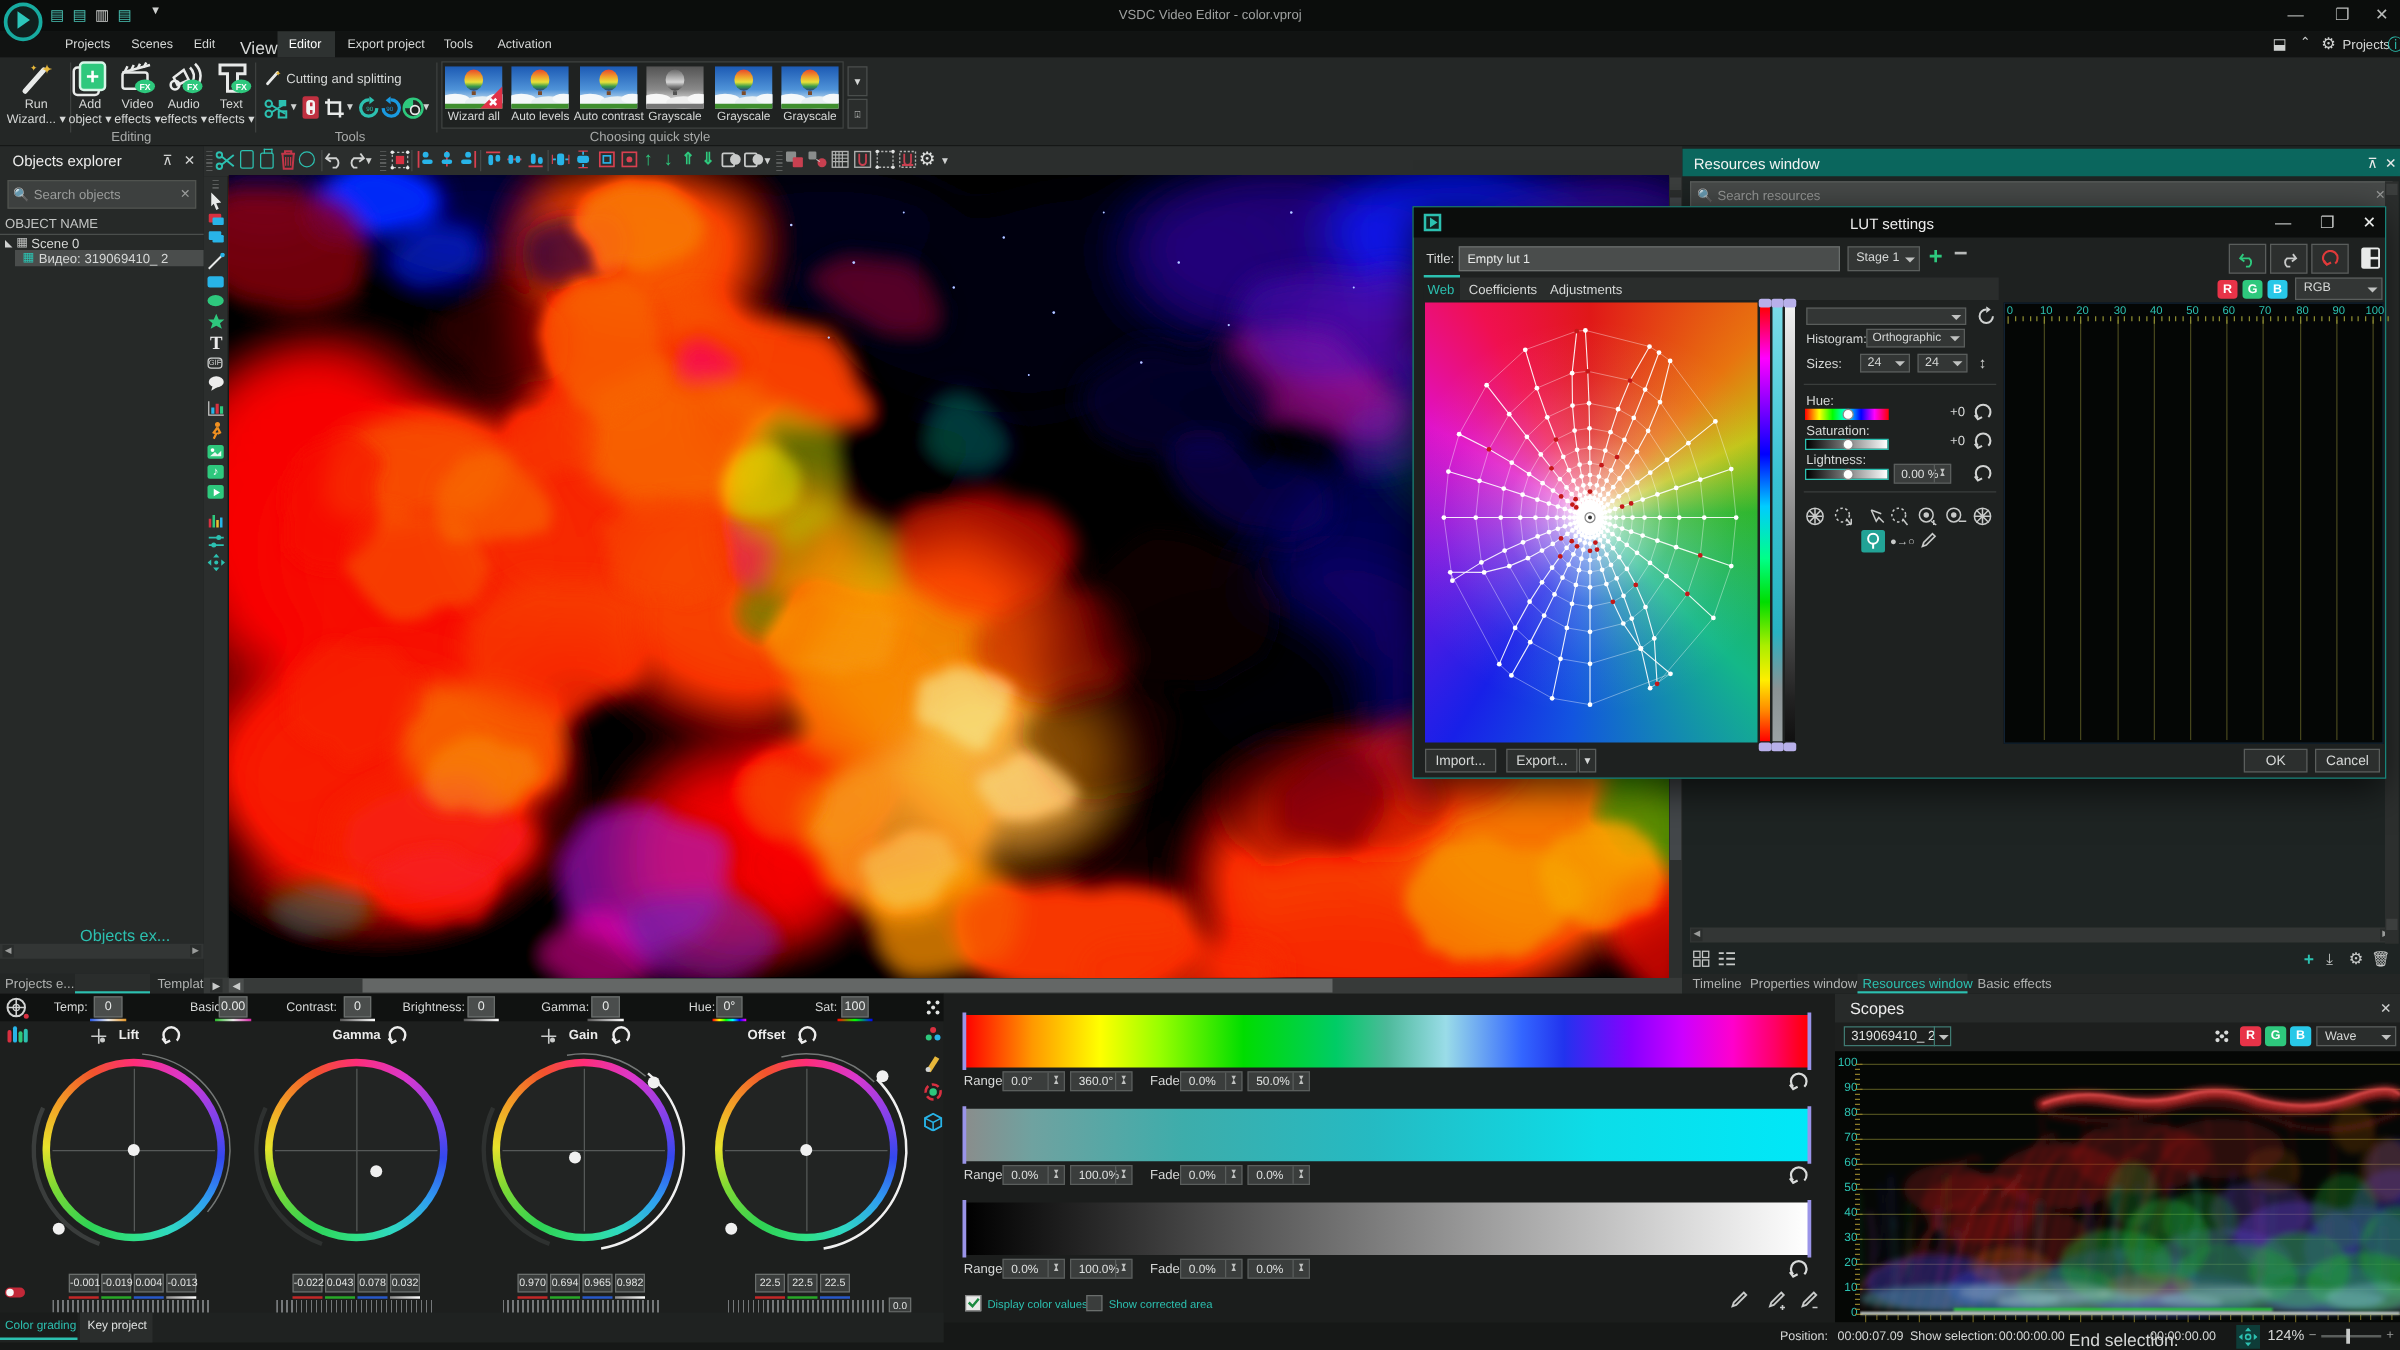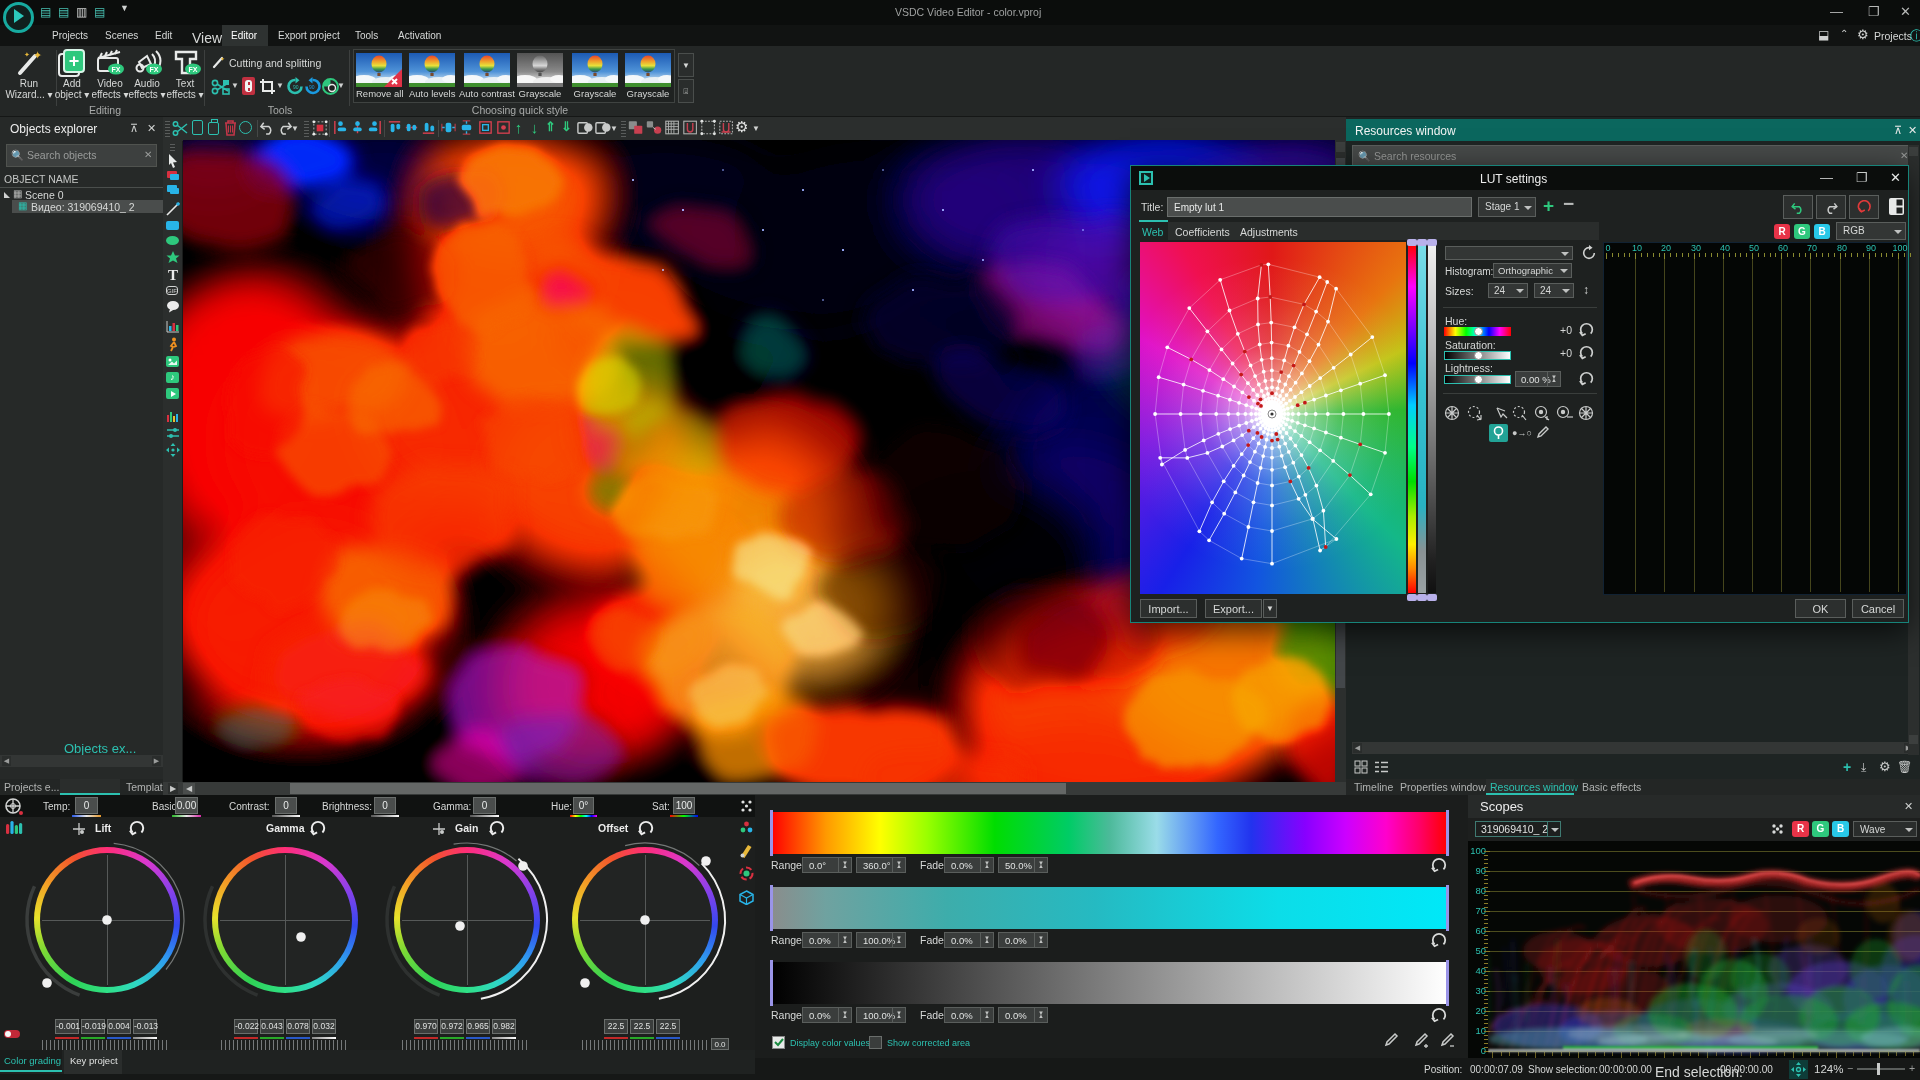--- a/index.html
+++ b/index.html
@@ -185,21 +185,21 @@
  <svg class="ab" style="left:517px;top:53px;filter:grayscale(1)" width="46" height="34">
           <use href="#scene"></use>
         </svg>
  <svg class="ab" style="left:572px;top:53px" width="46" height="34">
           <use href="#scene"></use>
         </svg>
  <svg class="ab" style="left:625px;top:53px" width="46" height="34">
           <use href="#scene"></use>
         </svg>
  </div>
- <div class="tx ctr ab" style="left:356px;top:88px;width:46px;font-size:9.5px">Remove all</div>
+ <div class="tx ctr ab" style="left:356px;top:88px;width:46px;font-size:9.5px">Wizard all</div>
  <div class="tx ctr ab" style="left:409px;top:88px;width:46px;font-size:9.5px">Auto levels</div>
  <div class="tx ctr ab" style="left:458px;top:88px;width:58px;font-size:9.5px">Auto contrast</div>
  <div class="tx ctr ab" style="left:517px;top:88px;width:46px;font-size:9.5px">Grayscale</div>
  <div class="tx ctr ab" style="left:572px;top:88px;width:46px;font-size:9.5px">Grayscale</div>
  <div class="tx ctr ab" style="left:625px;top:88px;width:46px;font-size:9.5px">Grayscale</div>
  <div class="grplbl" style="left:450px;top:104px;width:140px;font-size:10.5px">Choosing quick style</div>
  <div class="btn" style="left:678px;top:53px;width:16px;height:24px;line-height:24px;font-size:8px;background:#2a2d2c;border-color:#4a4e4c">▼</div>
  <div class="btn" style="left:678px;top:79px;width:16px;height:24px;line-height:24px;font-size:8px;background:#2a2d2c;border-color:#4a4e4c">⍗</div>
 </div>
 
@@ -1336,21 +1336,21 @@
       <div class="vbox" style="left:234px;top:1019px">-0.022</div>
       <div class="vline" style="left:234px;top:1037px;background:#c22828"></div>
       <div class="vbox" style="left:260px;top:1019px">0.043</div>
       <div class="vline" style="left:260px;top:1037px;background:#28a828"></div>
       <div class="vbox" style="left:286px;top:1019px">0.078</div>
       <div class="vline" style="left:286px;top:1037px;background:#2858c8"></div>
       <div class="vbox" style="left:312px;top:1019px">0.032</div>
       <div class="vline" style="left:312px;top:1037px;background:linear-gradient(90deg,#888,#fff)"></div>
       <div class="vbox" style="left:414px;top:1019px">0.970</div>
       <div class="vline" style="left:414px;top:1037px;background:#c22828"></div>
-      <div class="vbox" style="left:440px;top:1019px">0.972</div>
+      <div class="vbox" style="left:440px;top:1019px">0.694</div>
       <div class="vline" style="left:440px;top:1037px;background:#28a828"></div>
       <div class="vbox" style="left:466px;top:1019px">0.965</div>
       <div class="vline" style="left:466px;top:1037px;background:#2858c8"></div>
       <div class="vbox" style="left:492px;top:1019px">0.982</div>
       <div class="vline" style="left:492px;top:1037px;background:linear-gradient(90deg,#888,#fff)"></div>
       <div class="vbox" style="left:604px;top:1019px">22.5</div>
       <div class="vline" style="left:604px;top:1037px;background:#c22828"></div>
       <div class="vbox" style="left:630px;top:1019px">22.5</div>
       <div class="vline" style="left:630px;top:1037px;background:#28a828"></div>
       <div class="vbox" style="left:656px;top:1019px">22.5</div>

